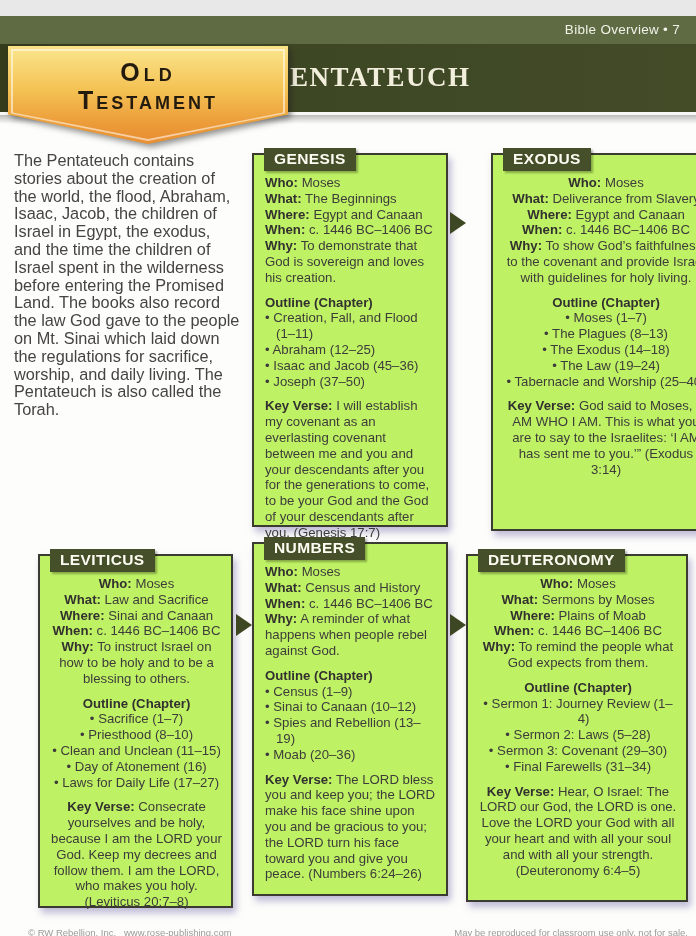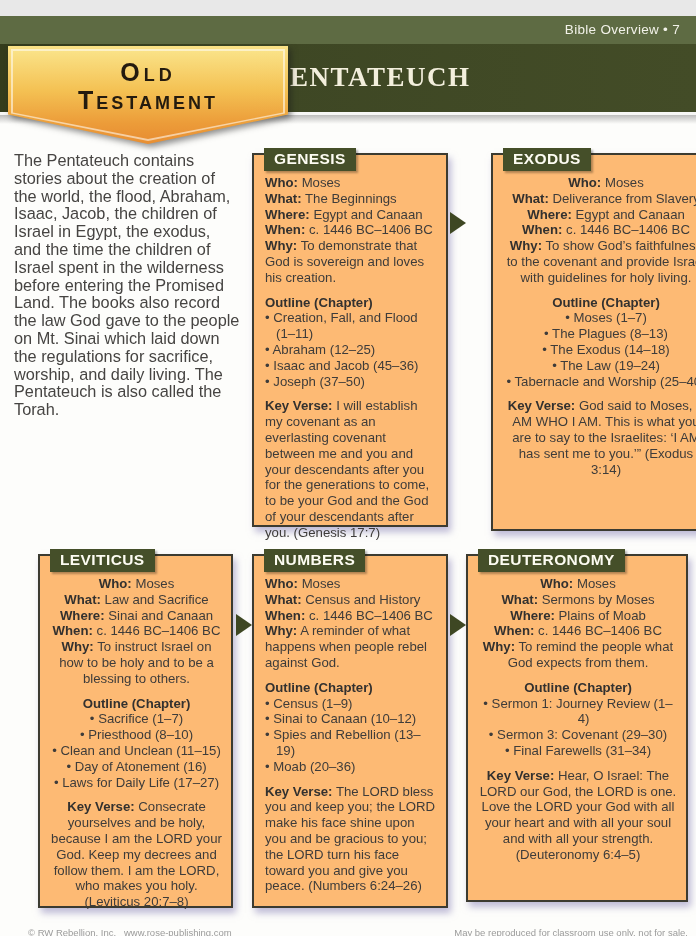--- a/index.html
+++ b/index.html
@@ -46,21 +46,21 @@
   }
   .badge-text .l1{font-size:25px;letter-spacing:4px;}
   .badge-text .l2{font-size:25px;letter-spacing:3px;}
   
   .intro{
     position:absolute;left:14px;top:136px;width:226px;
     font-size:16.3px;line-height:17.8px;color:#464442;
   }
   
   .book{
-    position:absolute;box-sizing:border-box;background:#fdba74;
+    position:absolute;box-sizing:border-box;background:#bef264;
     border:2px solid #3c3b31;
     box-shadow:3px 5px 7px rgba(148,142,190,.6);
     padding:20px 9px 8px 11px;
     font-size:13.2px;line-height:15.8px;color:#3e3c3a;
   }
   .book-title{
     position:absolute;top:-7px;left:10px;
     background:#454f29;color:#fdfcf2;
     font-size:15.5px;font-weight:700;letter-spacing:.4px;
     padding:3px 10px 4px;box-shadow:2px 2px 2px rgba(0,0,0,.3);
@@ -69,21 +69,21 @@
   .book p{margin:0;}
   .book b{color:#33312f;}
   .outline-head{font-weight:700;margin-top:9px !important;color:#33312f;}
   .book ul{margin:0;padding:0;list-style:none;}
   .book li{padding-left:11px;text-indent:-11px;}
   .book li::before{content:"• ";}
   .verse{margin-top:9px !important;}
   #box-genesis{left:252px;top:137px;width:196px;height:374px;}
   #box-exodus{left:491px;top:137px;width:228px;height:378px;text-align:center;}
   #box-leviticus{left:38px;top:538px;width:195px;height:354px;text-align:center;}
-  #box-numbers{left:252px;top:538px;width:196px;height:354px;}
+  #box-numbers{left:252px;top:526px;width:196px;height:354px;}
   #box-deuteronomy{left:466px;top:538px;width:222px;height:348px;text-align:center;}
   
   .arrow{
     position:absolute;width:0;height:0;z-index:4;
     border-top:11px solid transparent;border-bottom:11px solid transparent;
     border-left:16px solid #3e4723;
   }
   #arrow-exodus{left:450px;top:196px;}
   #arrow-numbers{left:236px;top:598px;}
   #arrow-deuteronomy{left:450px;top:598px;}
@@ -194,20 +194,21 @@
   <section class="book" id="box-deuteronomy">
     <div class="book-title">DEUTERONOMY</div>
     <p class="fact"><b>Who:</b> <span>Moses</span></p>
     <p class="fact"><b>What:</b> <span>Sermons by Moses</span></p>
     <p class="fact"><b>Where:</b> <span>Plains of Moab</span></p>
     <p class="fact"><b>When:</b> <span>c. 1446 BC–1406 BC</span></p>
     <p class="fact"><b>Why:</b> <span>To remind the people what God expects from them.</span></p>
     <p class="outline-head">Outline (Chapter)</p>
     <ul>
       <li>Sermon 1: Journey Review (1–4)</li>
+      <li>Sermon 2: Laws (5–28)</li>
       <li>Sermon 3: Covenant (29–30)</li>
       <li>Final Farewells (31–34)</li>
     </ul>
     <p class="verse"><b>Key Verse:</b> <span>Hear, O Israel: The LORD our God, the LORD is one. Love the LORD your God with all your heart and with all your soul and with all your strength. (Deuteronomy 6:4–5)</span></p>
   </section>
 
   <div class="footer">
     <span class="c">© RW Rebellion, Inc.</span>
     <span class="w">www.rose-publishing.com</span>
     <span class="n">May be reproduced for classroom use only, not for sale.</span>

